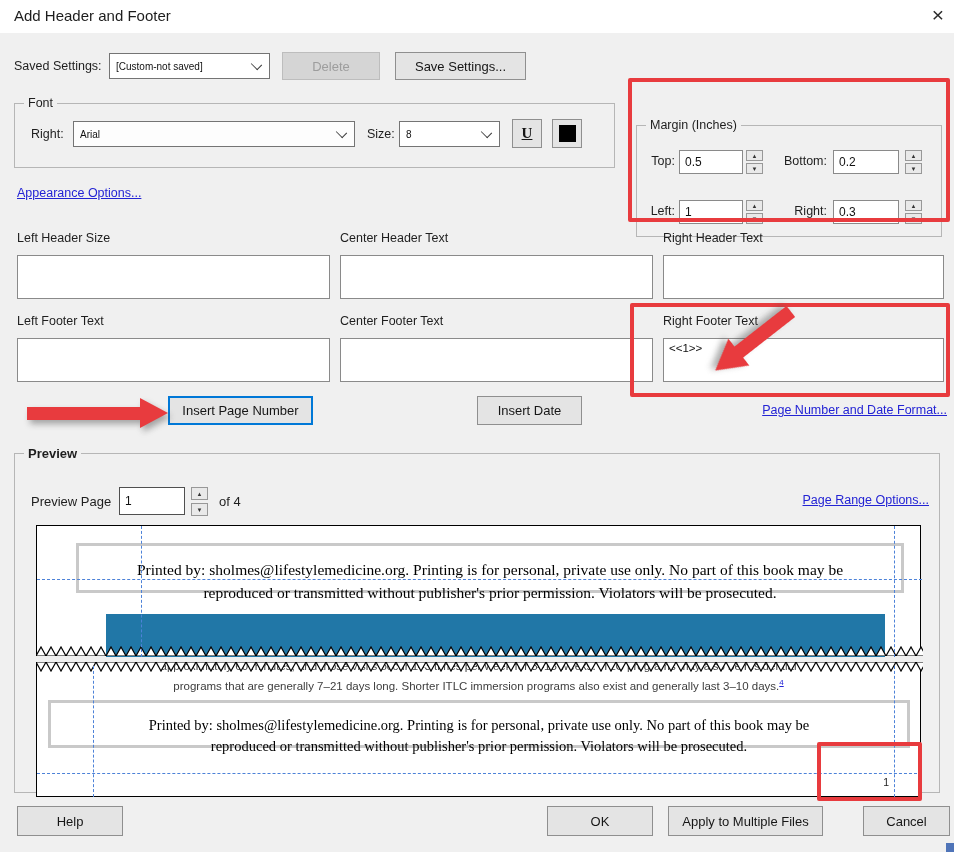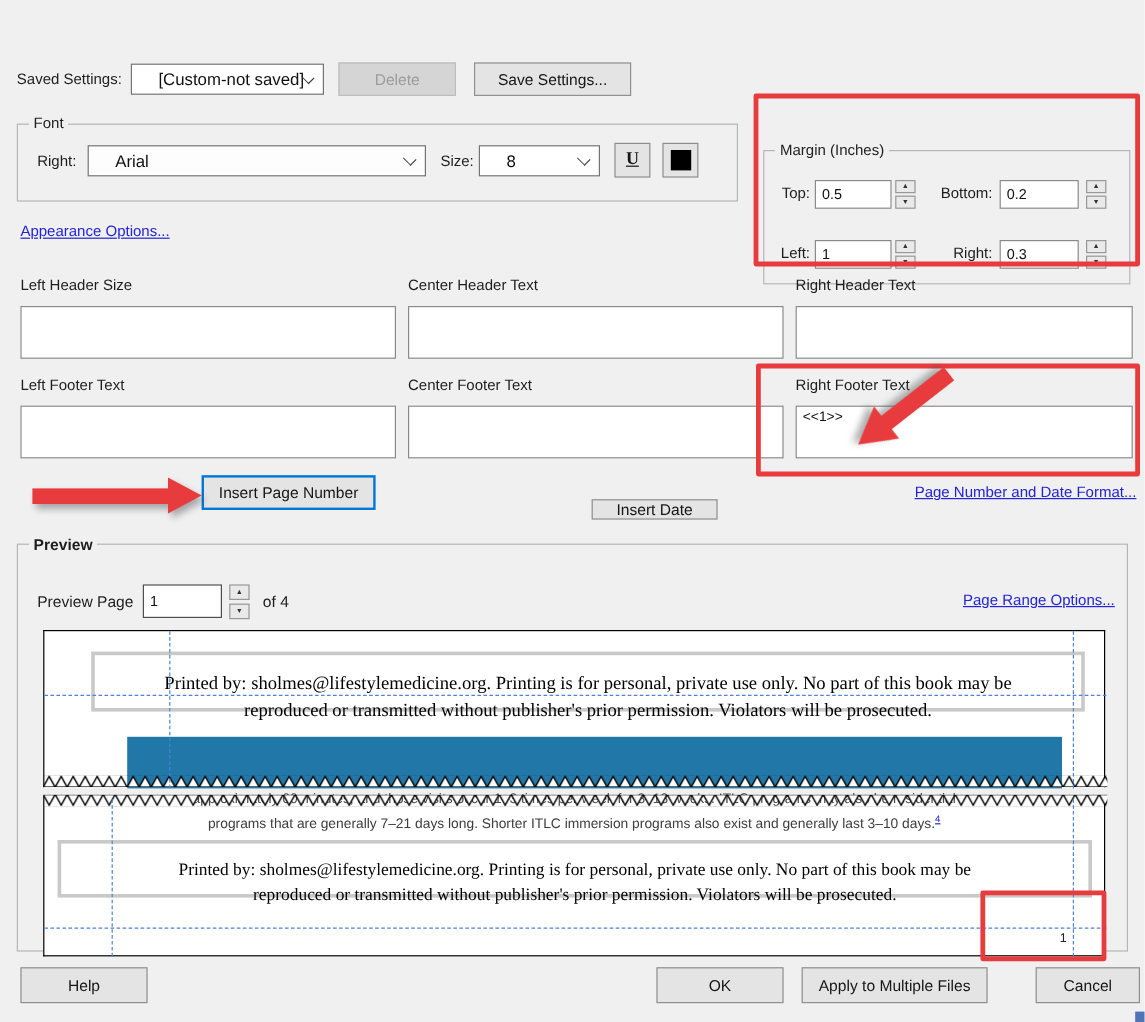--- a/index.html
+++ b/index.html
@@ -8,21 +8,21 @@
   .titlebar{position:absolute;left:0;top:0;width:954px;height:33px;background:#ffffff;}
   .title{position:absolute;left:14px;top:7px;font-size:15px;color:#1d1d1d;}
   .close{position:absolute;left:925px;top:1px;width:26px;height:28px;text-align:center;
          font-size:21px;line-height:28px;color:#2b2b2b;font-weight:300;cursor:default;}
   .lbl{position:absolute;font-size:12.5px;color:#1e1e1e;white-space:nowrap;}
   .btn{position:absolute;background:#e4e4e4;border:1px solid #8f8f8f;font-size:13px;color:#161616;
        display:flex;align-items:center;justify-content:center;box-sizing:border-box;white-space:nowrap;}
   .btn.disabled{background:#d5d5d5;border-color:#bdbdbd;color:#9d9d9d;}
   .btn.focus{border:2px solid #0078d7;}
   .combo{position:absolute;background:#fff;border:1px solid #747474;box-sizing:border-box;
-         font-size:14px;color:#101010;display:flex;align-items:center;padding-left:22px;}
+         font-size:10px;color:#101010;display:flex;align-items:center;padding-left:6px;}
   .chev{position:absolute;right:8px;top:50%;margin-top:-6px;width:8px;height:8px;
         border-right:1.4px solid #3c3c3c;border-bottom:1.4px solid #3c3c3c;
         transform:rotate(45deg) scale(1,.78);}
   .tinput{position:absolute;background:#fff;border:1px solid #8a8a8a;box-sizing:border-box;
           font-size:11.5px;color:#111;padding:3px 5px;font-family:"Liberation Sans",sans-serif;
           resize:none;outline:none;overflow:hidden;}
   .spin{position:absolute;width:17px;display:flex;flex-direction:column;}
   .spin .sb{height:11px;background:#e9e9e9;border:1px solid #989898;box-sizing:border-box;
             display:flex;align-items:center;justify-content:center;font-size:6px;color:#333;line-height:1;}
   .spin .gap{height:2px;}
@@ -49,20 +49,24 @@
   .pagenum{position:absolute;font-size:10.5px;color:#222;z-index:7;}
   .swatch-inner{width:17px;height:17px;background:#000;}
   .ubtn-glyph{font-family:"Liberation Serif",serif;font-size:15px;font-weight:600;text-decoration:underline;}
   .corner{position:absolute;left:946px;top:843px;width:8px;height:9px;background:#4f74b8;}
 </style>
 </head>
 <body>
 
 <div class="canvas">
 
+  <div class="titlebar">
+    <div class="title">Add Header and Footer</div>
+    <div class="close">×</div>
+  </div>
 
   <div class="lbl" style="left:14px;top:59px;">Saved Settings:</div>
   <div class="combo" style="left:109px;top:53px;width:161px;height:26px;">
     <span>[Custom-not saved]</span>
     <span class="chev"></span>
   </div>
   <div class="btn disabled" style="left:282px;top:52px;width:98px;height:28px;">Delete</div>
   <div class="btn" style="left:395px;top:52px;width:131px;height:28px;">Save Settings...</div>
 
   <fieldset class="grp" style="left:14px;top:96px;width:601px;height:72px;">
@@ -140,21 +144,21 @@
   <div class="rarrow" style="left:705px;top:324px;width:96px;height:34px;transform:rotate(142deg);">
     <div class="shaft" style="left:0;top:10px;height:14px;width:68px;"></div>
     <div class="head" style="right:0;top:0;border-top:17px solid transparent;border-bottom:17px solid transparent;border-left:30px solid #e83b3e;"></div>
   </div>
 
   <div class="rarrow" style="left:27px;top:398px;width:141px;height:30px;">
     <div class="shaft" style="left:0;top:9px;height:13px;width:114px;"></div>
     <div class="head" style="right:0;top:0;border-top:15px solid transparent;border-bottom:15px solid transparent;border-left:28px solid #e83b3e;"></div>
   </div>
   <div class="btn focus" style="left:168px;top:396px;width:145px;height:29px;">Insert Page Number</div>
-  <div class="btn" style="left:477px;top:416px;width:105px;height:17px;margin-left:16px;">Insert Date</div>
+  <div class="btn" style="left:477px;top:396px;width:105px;height:29px;">Insert Date</div>
   <div class="link" style="right:7px;top:403px;">Page Number and Date Format...</div>
 
   <fieldset class="grp" style="left:14px;top:446px;width:926px;height:347px;">
     <legend class="bold">Preview</legend>
 
     <div class="lbl" style="left:16px;top:33px;font-size:13px;">Preview Page</div>
     <input class="tinput" style="left: 104px; top: 26px; width: 66px; height: 28px; border: 1px solid rgb(79, 79, 79); font-size: 12px;" readonly="" value="1">
     <div class="spin" style="left:176px;top:26px;">
       <div class="sb" style="height:13px;">▲</div>
         <div class="gap" style="height:3px;"></div>

